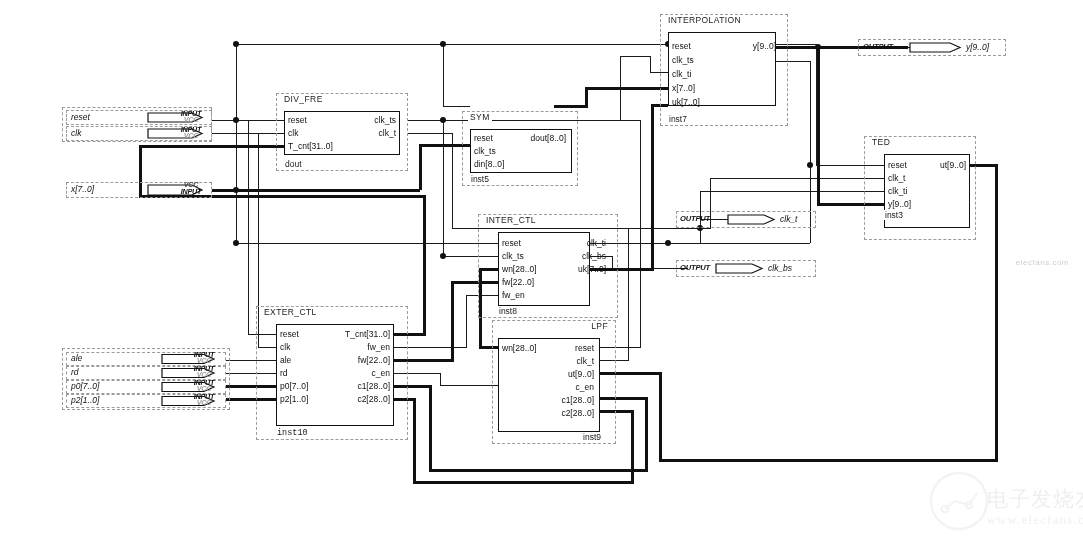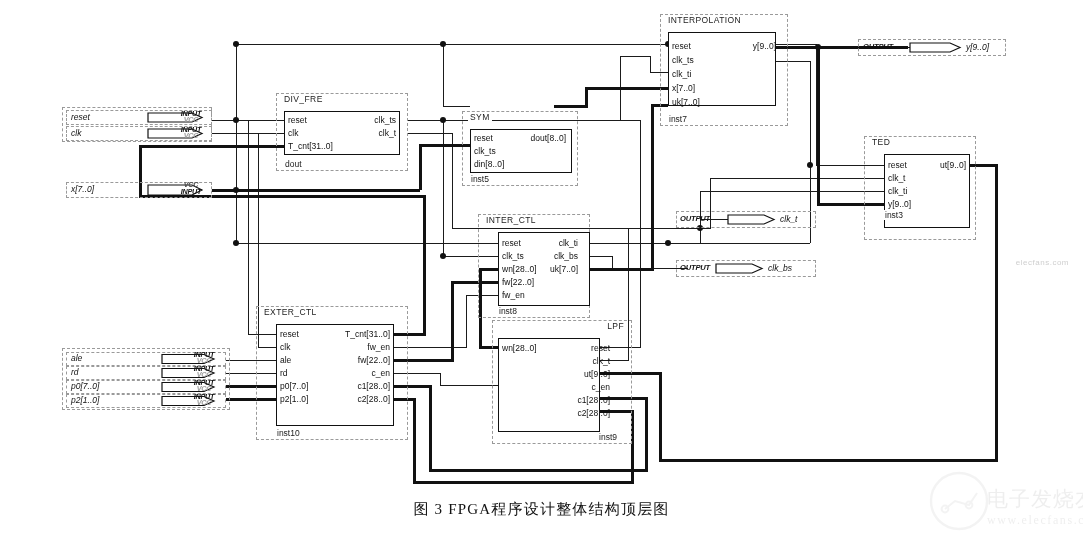--- a/index.html
+++ b/index.html
@@ -319,21 +319,21 @@
     <div class="btitle">TED</div>
     <div class="body" style="left:20px;top:18px;width:84px;height:72px;"></div>
     <div class="port l" style="left:24px;top:25px;">reset</div>
     <div class="port l" style="left:24px;top:38px;">clk_t</div>
     <div class="port l" style="left:24px;top:51px;">clk_ti</div>
     <div class="port l" style="left:24px;top:64px;">y[9..0]</div>
     <div class="port r" style="right:10px;top:25px;">ut[9..0]</div>
     <div class="inst" style="left:20px;bottom:20px;">inst3</div>
   </div>
 
-  <div class="blk" style="left:478px;top:214px;width:112px;height:104px;">
+  <div class="blk" style="left:478px;top:214px;width:140px;height:104px;">
     <div class="dash"></div>
     <div class="btitle">INTER_CTL</div>
     <div class="body" style="left:20px;top:18px;width:90px;height:72px;"></div>
     <div class="port l" style="left:24px;top:25px;">reset</div>
     <div class="port l" style="left:24px;top:38px;">clk_ts</div>
     <div class="port l" style="left:24px;top:51px;">wn[28..0]</div>
     <div class="port l" style="left:24px;top:64px;">fw[22..0]</div>
     <div class="port l" style="left:24px;top:77px;">fw_en</div>
     <div class="port r" style="right:12px;top:25px;">clk_ti</div>
     <div class="port r" style="right:12px;top:38px;">clk_bs</div>
@@ -350,24 +350,24 @@
     <div class="port l" style="left:24px;top:50px;">ale</div>
     <div class="port l" style="left:24px;top:63px;">rd</div>
     <div class="port l" style="left:24px;top:76px;">p0[7..0]</div>
     <div class="port l" style="left:24px;top:89px;">p2[1..0]</div>
     <div class="port r" style="right:18px;top:24px;">T_cnt[31..0]</div>
     <div class="port r" style="right:18px;top:37px;">fw_en</div>
     <div class="port r" style="right:18px;top:50px;">fw[22..0]</div>
     <div class="port r" style="right:18px;top:63px;">c_en</div>
     <div class="port r" style="right:18px;top:76px;">c1[28..0]</div>
     <div class="port r" style="right:18px;top:89px;">c2[28..0]</div>
-    <div class="inst" style="left:20px;bottom:2px;">inst10</div>
-  </div>
-
-  <div class="blk" style="left:492px;top:320px;width:140px;height:124px;">
+    <div class="inst" style="left:20px;bottom:2px;font-family:Liberation Mono, monospace;">inst10</div>
+  </div>
+
+  <div class="blk" style="left:492px;top:320px;width:124px;height:124px;">
     <div class="dash"></div>
     <div class="btitle right">LPF</div>
     <div class="body" style="left:6px;top:18px;width:100px;height:92px;"></div>
     <div class="port l" style="left:10px;top:24px;">wn[28..0]</div>
     <div class="port r" style="right:22px;top:24px;">reset</div>
     <div class="port r" style="right:22px;top:37px;">clk_t</div>
     <div class="port r" style="right:22px;top:50px;">ut[9..0]</div>
     <div class="port r" style="right:22px;top:63px;">c_en</div>
     <div class="port r" style="right:22px;top:76px;">c1[28..0]</div>
     <div class="port r" style="right:22px;top:89px;">c2[28..0]</div>
@@ -380,15 +380,14 @@
     <svg width="150" height="84" style="position:absolute;left:0;top:0;">
       <circle cx="34" cy="44" r="28" fill="none" stroke="#d8d8d8" stroke-width="2.4"></circle>
       <path d="M20,52 L30,44 L44,48 L52,36" fill="none" stroke="#d8d8d8" stroke-width="2"></path>
       <circle cx="20" cy="52" r="3.4" fill="none" stroke="#d8d8d8" stroke-width="2"></circle>
       <circle cx="44" cy="48" r="3.4" fill="none" stroke="#d8d8d8" stroke-width="2"></circle>
     </svg>
     <div class="wmtext" style="position:absolute;left:62px;top:28px;font-size:21px;letter-spacing:1px;">电子发烧友</div>
     <div class="wmtext" style="position:absolute;left:62px;top:56px;font-size:12px;letter-spacing:1.6px;">www.elecfans.com</div>
   </div>
 
-  <div class="caption" style="top:500px;">图 3   FPGA程序设计整体结构顶层图</div>
 
 </div>
 
 </body></html>

